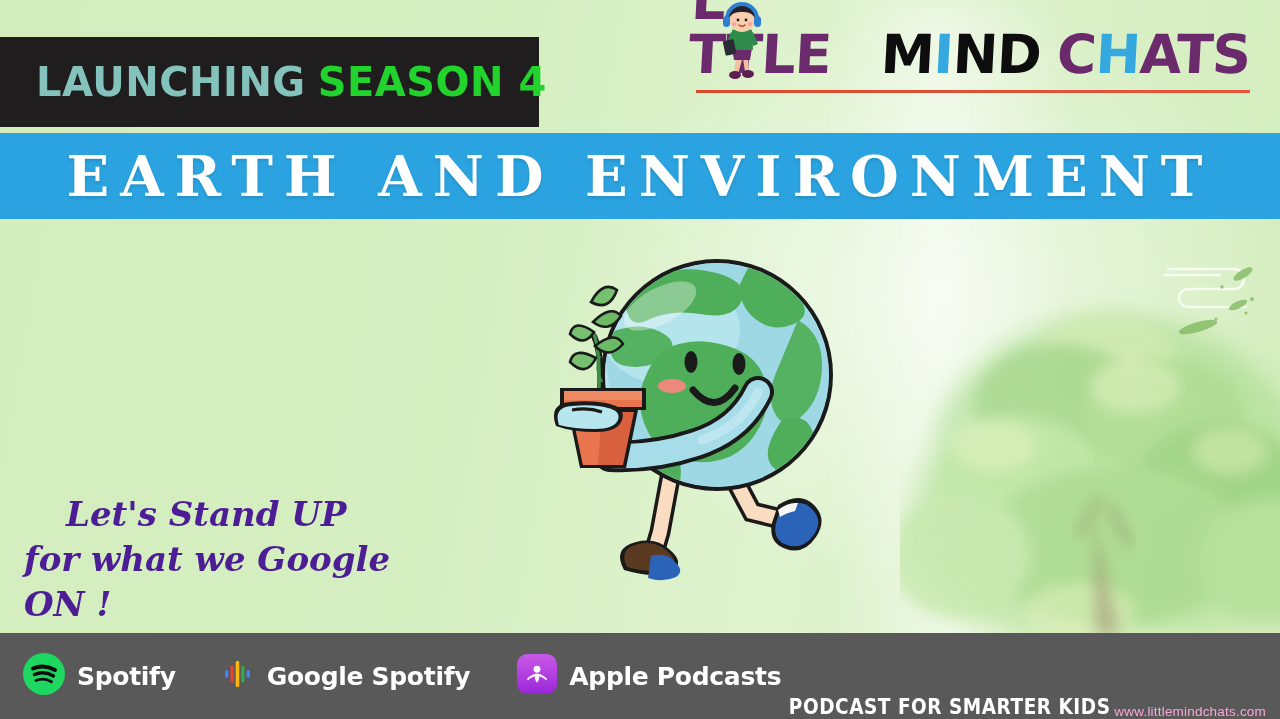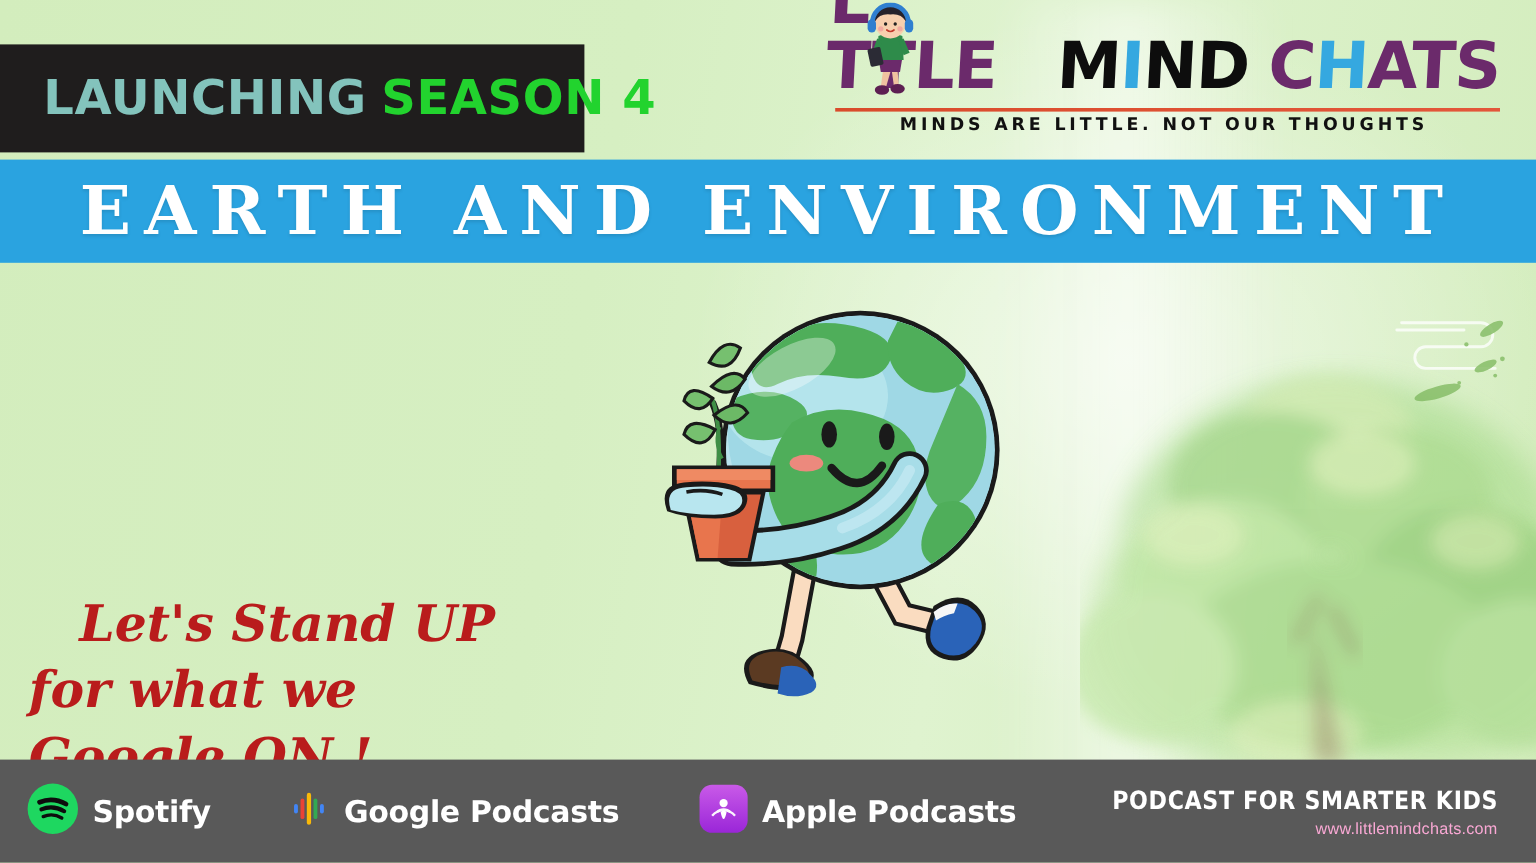--- a/index.html
+++ b/index.html
@@ -28,21 +28,21 @@
   .tree{
     position:absolute;right:-40px;bottom:83px;width:420px;height:420px;
     opacity:.85;
   }
 
   
   .wind{position:absolute;right:10px;top:255px;width:110px;height:95px;opacity:.85;}
 
   
   .launch-bar{
-    position:absolute;left:0;top:37px;width:487px;height:90px;
+    position:absolute;left:0;top:37px;width:539px;height:90px;
     background:#1f1d1d;
     display:flex;align-items:center;
   }
   .launch-text{
     margin-left:36px;
     font-size:40px;font-weight:bold;letter-spacing:.5px;
     font-family:"DejaVu Sans", sans-serif;
     white-space:nowrap;line-height:1;
   }
   .launch-word{color:#83c3bc;}
@@ -88,45 +88,45 @@
     text-shadow:0 2px 3px rgba(0,0,0,.12);
     white-space:nowrap;
   }
 
   
   .earth-wrap{position:absolute;left:520px;top:240px;width:350px;height:365px;}
 
   
   .script{
     position:absolute;left:24px;top:492px;width:420px;
-    color:#b91c1c;
+    color:#4c1d95;
     font-family:"DejaVu Serif", serif;
     font-style:italic;font-weight:bold;
-    font-size:42px;line-height:1.32;
+    font-size:34px;line-height:1.32;
   }
   .script .l1{display:block;margin-left:42px;}
   .script .l2{display:block;}
 
   
   .footer{
     position:absolute;left:0;top:633px;width:1280px;height:86px;
     background:#595959;
   }
   .platforms{
     position:absolute;left:22px;top:0;height:86px;
-    display:flex;gap:66px;
+    display:flex;gap:46px;
   }
   .platform{display:flex;align-items:center;gap:11px;}
   .platform-label{
     color:#fff;font-size:25px;font-weight:bold;letter-spacing:-.3px;
     font-family:"DejaVu Sans", sans-serif;
   }
   .footer-right{
-    position:absolute;right:32px;top:0;height:86px;
-    display:flex;flex-direction:column;align-items:flex-end;justify-content:center;gap:4px;
+    position:absolute;right:14px;top:0;height:86px;
+    display:flex;flex-direction:row;align-items:flex-end;justify-content:center;gap:4px;
   }
   .footer-tag{
     color:#ffffff;font-size:21px;font-weight:bold;letter-spacing:.6px;
     font-family:"DejaVu Sans", sans-serif;
     transform:scaleX(.88);transform-origin:right center;
   }
   .footer-url{
     color:#f9a8d4;font-size:13.5px;letter-spacing:.2px;
     font-family:"Liberation Sans", sans-serif;
   }
@@ -236,21 +236,20 @@
 
           <circle cx="26" cy="18" r="1.4" fill="#222"></circle>
           <circle cx="34" cy="18" r="1.4" fill="#222"></circle>
           <circle cx="22" cy="22" r="2.2" fill="#f09a9a" opacity=".7"></circle>
           <circle cx="38" cy="22" r="2.2" fill="#f09a9a" opacity=".7"></circle>
           <path d="M27 23 q3 2.5 6 0" stroke="#c0392b" stroke-width="1.4" fill="none" stroke-linecap="round"></path>
         </svg>
       </div>
     </div>
     <div class="logo-rule"></div>
-    <div class="logo-tagline">MINDS ARE LITTLE. NOT OUR THOUGHTS</div>
   </div>
 
   <div class="topic-bar">
     <div class="topic-text">EARTH AND ENVIRONMENT</div>
   </div>
 
   <div class="earth-wrap">
     <svg viewBox="0 0 350 365" width="350" height="365">
       <defs>
         <clipPath id="globeClip">
@@ -361,21 +360,21 @@
           <svg viewBox="0 0 44 44" width="34" height="44">
             <g stroke-linecap="round">
               <line x1="6" y1="19" x2="6" y2="25" stroke="#4285f4" stroke-width="4.2"></line>
               <line x1="13" y1="13" x2="13" y2="31" stroke="#ea4335" stroke-width="4.2"></line>
               <line x1="20" y1="7" x2="20" y2="37" stroke="#fab908" stroke-width="4.6"></line>
               <line x1="27" y1="13" x2="27" y2="31" stroke="#34a853" stroke-width="4.2"></line>
               <line x1="34" y1="19" x2="34" y2="25" stroke="#4285f4" stroke-width="4.2"></line>
             </g>
           </svg>
         </span>
-        <span class="platform-label">Google Podcasts</span>
+        <span class="platform-label">Google Spotify</span>
       </div>
 
       <div class="platform">
         <span>
           <svg viewBox="0 0 44 44" width="42" height="42">
             <defs>
               <linearGradient id="apGrad" x1="0" y1="0" x2="0" y2="1">
                 <stop offset="0" stop-color="#c95ae8"></stop>
                 <stop offset="1" stop-color="#9a26d8"></stop>
               </linearGradient>

